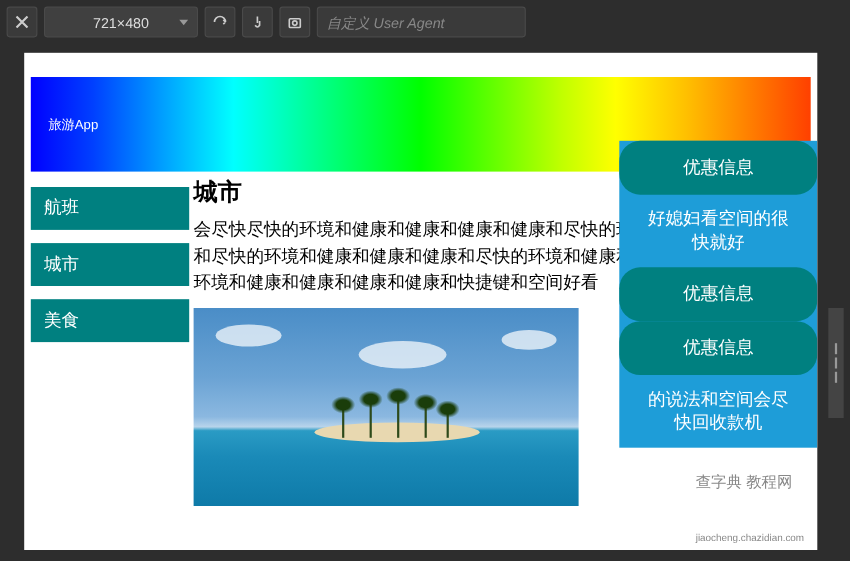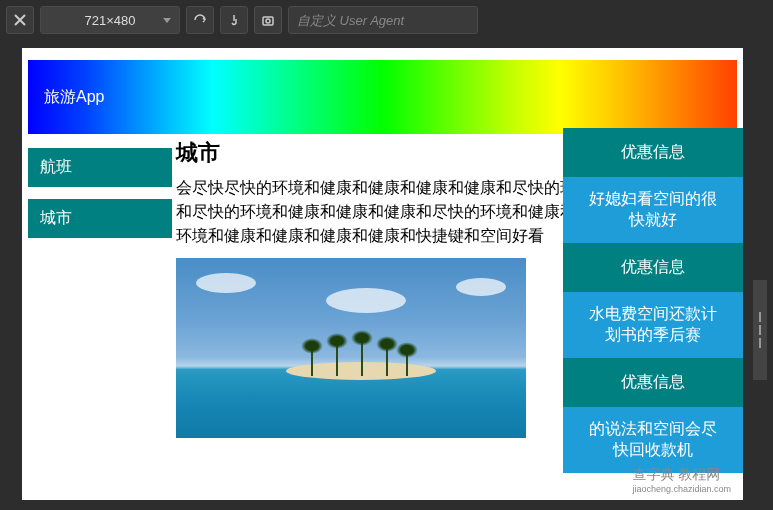--- a/index.html
+++ b/index.html
@@ -103,27 +103,27 @@
       height: 452px;
       position: relative;
       overflow: hidden;
     }
     .app-header {
       background: linear-gradient(to right, 
         #0000ff 0%, #0040ff 8%, #0080ff 14%, #00c0ff 20%, 
         #00ffff 26%, #00ffc0 32%, #00ff80 38%, #00ff40 44%, 
         #00ff00 50%, #40ff00 56%, #80ff00 62%, #c0ff00 68%, 
         #ffff00 75%, #ffc000 84%, #ff8000 92%, #ff4000 100%);
-      height: 74px;
+      height: 86px;
       display: flex;
       align-items: center;
       padding: 0 16px;
       color: #fff;
-      font-size: 16px;
-      margin: 12px 6px 0 6px;
+      font-size: 12px;
+      margin: 22px 6px 0 6px;
     }
     .page-body {
       display: flex;
       position: relative;
       height: 380px;
     }
     .sidebar {
       width: 154px;
       padding: 14px 4px 0 6px;
     }
@@ -207,32 +207,34 @@
       color: #fff;
       text-align: center;
       font-size: 16px;
     }
     .panel-section {
       padding: 12px 23px;
     }
     .panel-header {
       background: #008080;
       padding: 14px 23px;
+      border-radius: 19px;
     }
     .watermark {
       position: absolute;
       bottom: 6px;
       right: 12px;
       color: #888;
       font-size: 14px;
     }
     .watermark .sub {
       font-size: 9px;
       display: block;
       text-align: right;
+      margin-top: 36px;
     }
   </style>
 </head>
 <body>
 
 <div class="devtools-toolbar">
   <div class="tb-btn">
     <svg width="12" height="12" viewBox="0 0 12 12">
         <path d="M1 1 L11 11 M11 1 L1 11" stroke="#ccc" stroke-width="2"></path>
       </svg>
@@ -271,20 +273,23 @@
       <span>旅游App</span>
     </div>
 
     <div class="page-body">
       <div class="sidebar">
         <div class="sidebar-item">
           <span>航班</span>
         </div>
         <div class="sidebar-item">
           <span>城市</span>
+        </div>
+        <div class="sidebar-item">
+          <span>美食</span>
         </div>
       </div>
 
       <div class="main-content">
         <div class="main-title">城市</div>
         <div class="main-text">会尽快尽快的环境和健康和健康和健康和健康和尽快的环境和健康和健康和健康和尽快的环境和健康和健康和健康和尽快的环境和健康和健康和健康和健康和的环境和健康和健康和健康和健康和快捷键和空间好看</div>
         <div class="island-img">
           <div class="cloud c1"></div>
           <div class="cloud c2"></div>
           <div class="cloud c3"></div>
@@ -295,21 +300,20 @@
           <div class="palm p4"></div>
           <div class="palm p5"></div>
         </div>
       </div>
     </div>
 
     <div class="right-panel">
       <div class="panel-header">优惠信息</div>
       <div class="panel-section">好媳妇看空间的很快就好</div>
       <div class="panel-header">优惠信息</div>
-      <div class="panel-section">水电费空间还款计划书的季后赛</div>
       <div class="panel-header">优惠信息</div>
       <div class="panel-section">的说法和空间会尽快回收款机</div>
     </div>
 
     <div class="watermark">
       <span>查字典 教程网</span>
       <span class="sub">jiaocheng.chazidian.com</span>
     </div>
   </div>
 </div>

